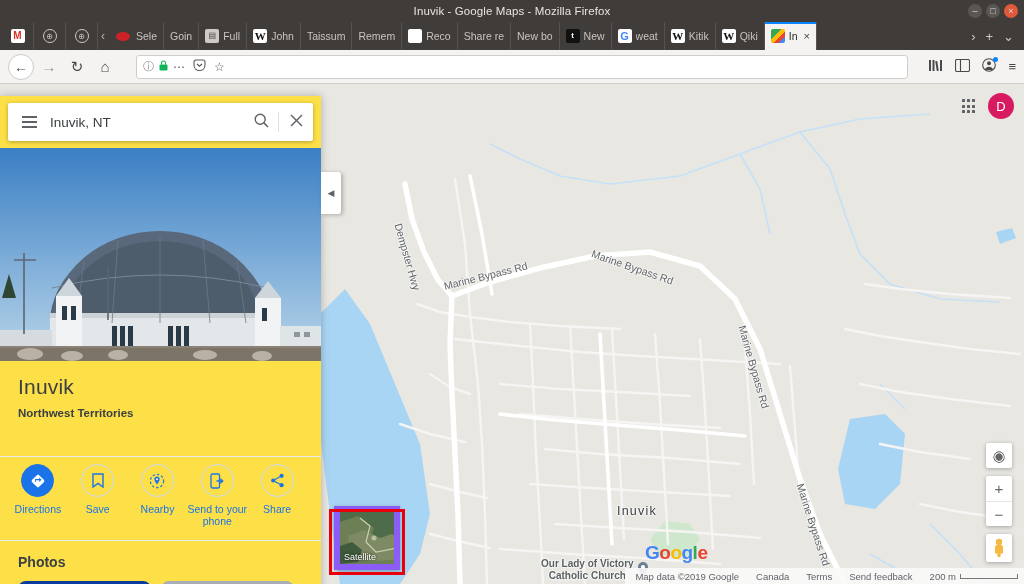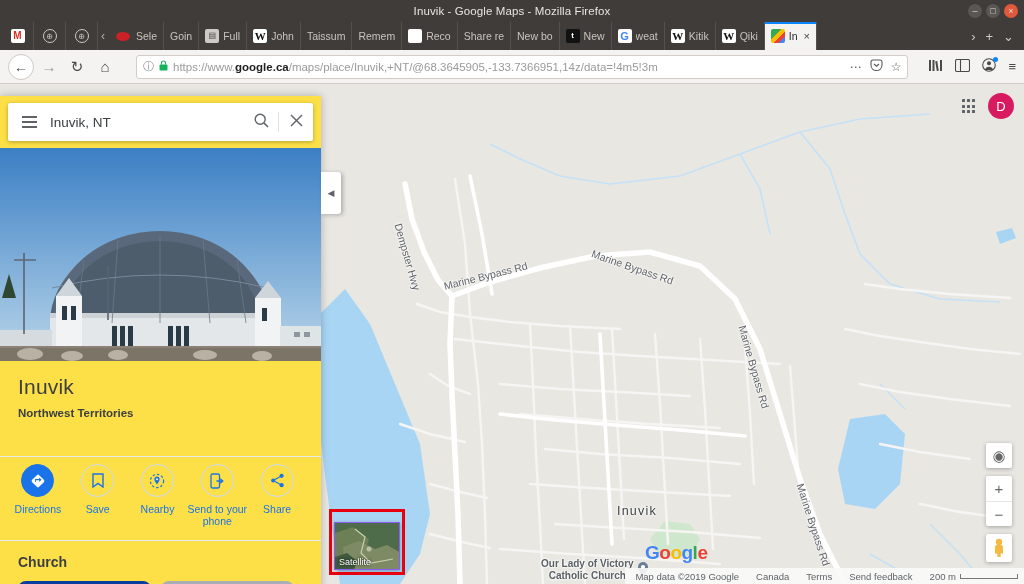--- a/index.html
+++ b/index.html
@@ -152,22 +152,22 @@
   
   .map-topright { position: absolute; right: 10px; top: 9px; display: flex; align-items: center; gap: 13px; z-index: 5; }
   .apps-grid { display: grid; grid-template-columns: repeat(3,3px); grid-template-rows: repeat(3,3px); gap: 2.2px; }
   .apps-grid i { background: #5f6368; width: 3px; height: 3px; border-radius: .5px; }
   .avatar {
     width: 26px; height: 26px; border-radius: 50%; background: #d81b60; color: #fff;
     display: flex; align-items: center; justify-content: center; font-size: 13px;
   }
 
   .satellite-box {
-    position: absolute; left: 334px; bottom: 14px; width: 66px; height: 48px;
-    border: 1px solid #8b5cf6; box-shadow: 0 1px 4px rgba(0,0,0,.3); overflow: hidden; z-index: 5;
+    position: absolute; left: 334px; bottom: 14px; width: 66px; height: 64px;
+    border: 6px solid #8b5cf6; box-shadow: 0 1px 4px rgba(0,0,0,.3); overflow: hidden; z-index: 5;
   }
   .satellite-box .cap { position: absolute; left: 4px; bottom: 2px; color: #fff; font-size: 9px; text-shadow: 0 0 3px #000; }
   .sat-highlight {
     position: absolute; left: 329px; bottom: 9px; width: 76px; height: 66px;
     border: 3px solid #e8000d; z-index: 6; pointer-events: none;
   }
 
   .map-ctrls {
     position: absolute; right: 12px; bottom: 22px; width: 26px; z-index: 5;
     display: flex; flex-direction: column; gap: 8px;
@@ -282,21 +282,20 @@
   <div class="navbtn">↻</div>
   <div class="navbtn">⌂</div>
   <div class="urlbar">
     <span class="url-info">ⓘ</span>
     <span class="url-lock">
       <svg width="9" height="11" viewBox="0 0 9 11">
           <rect x="0.5" y="4.5" width="8" height="6" rx="1" fill="#12b35b"></rect>
           <path d="M2.5 4.5V3a2 2 0 0 1 4 0v1.5" stroke="#12b35b" stroke-width="1.1" fill="none"></path>
         </svg>
     </span>
-    <span class="url-text"><span>https://www.</span><b>google.ca</b><span>/maps/place/Inuvik,+NT/@68.3645905,-133.7366951,14z/data=!4m5!3m</span></span>
     <span class="url-actions">
       <span>⋯</span>
       <span>
         <svg width="13" height="13" viewBox="0 0 13 13">
             <path d="M1 3a2 2 0 0 1 2-2h7a2 2 0 0 1 2 2v3c0 3.3-2.5 5.5-5.5 5.5S1 9.3 1 6z" fill="none" stroke="#5a5a5a" stroke-width="1.1"></path>
             <path d="M4 5l2.5 2.3L9 5" fill="none" stroke="#5a5a5a" stroke-width="1.2"></path>
           </svg>
       </span>
       <span>☆</span>
     </span>
@@ -620,21 +619,21 @@
               <line x1="4.9" y1="6.6" x2="10" y2="3.7" stroke="#1a73e8" stroke-width="1.2"></line>
               <line x1="4.9" y1="8.5" x2="10" y2="11.3" stroke="#1a73e8" stroke-width="1.2"></line>
             </svg>
         </div>
         <div class="lbl">Share</div>
       </div>
     </div>
     <div class="divider" style="position:absolute;top:444px;left:0;width:321px;"></div>
 
     <div class="photos">
-      <h2>Church</h2>
+      <h2>Photos</h2>
       <div class="photo-row">
         <div class="thumb">
           <svg width="133" height="95" viewBox="0 0 133 95">
             <defs>
                 <linearGradient id="nsky" x1="0" y1="0" x2="0" y2="1">
               <stop offset="0" stop-color="#0a3c9e"></stop>
                   <stop offset="1" stop-color="#1456d6"></stop>
             </linearGradient>
               </defs>
             <rect width="133" height="95" fill="url(#nsky)"></rect>

